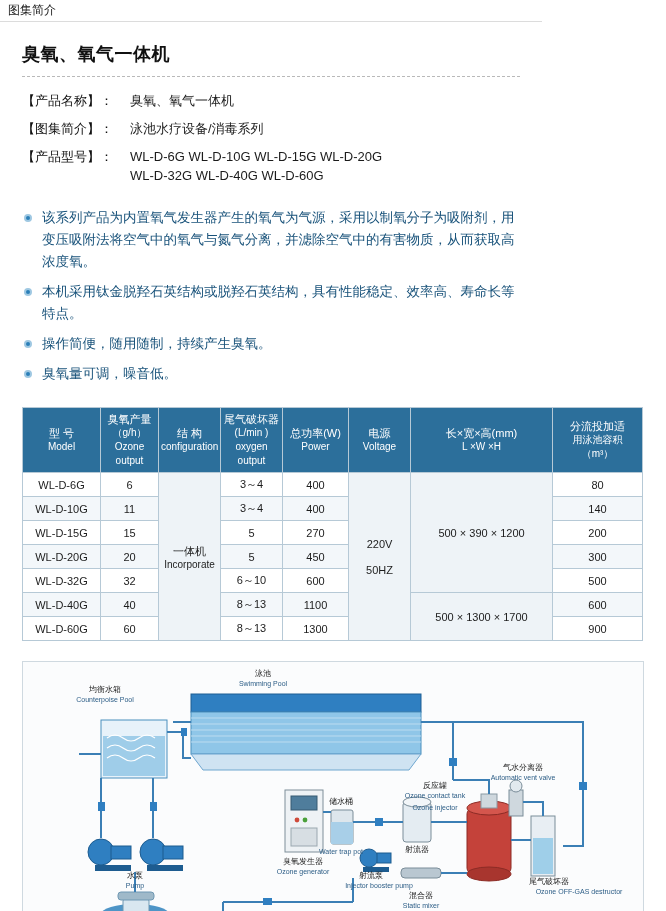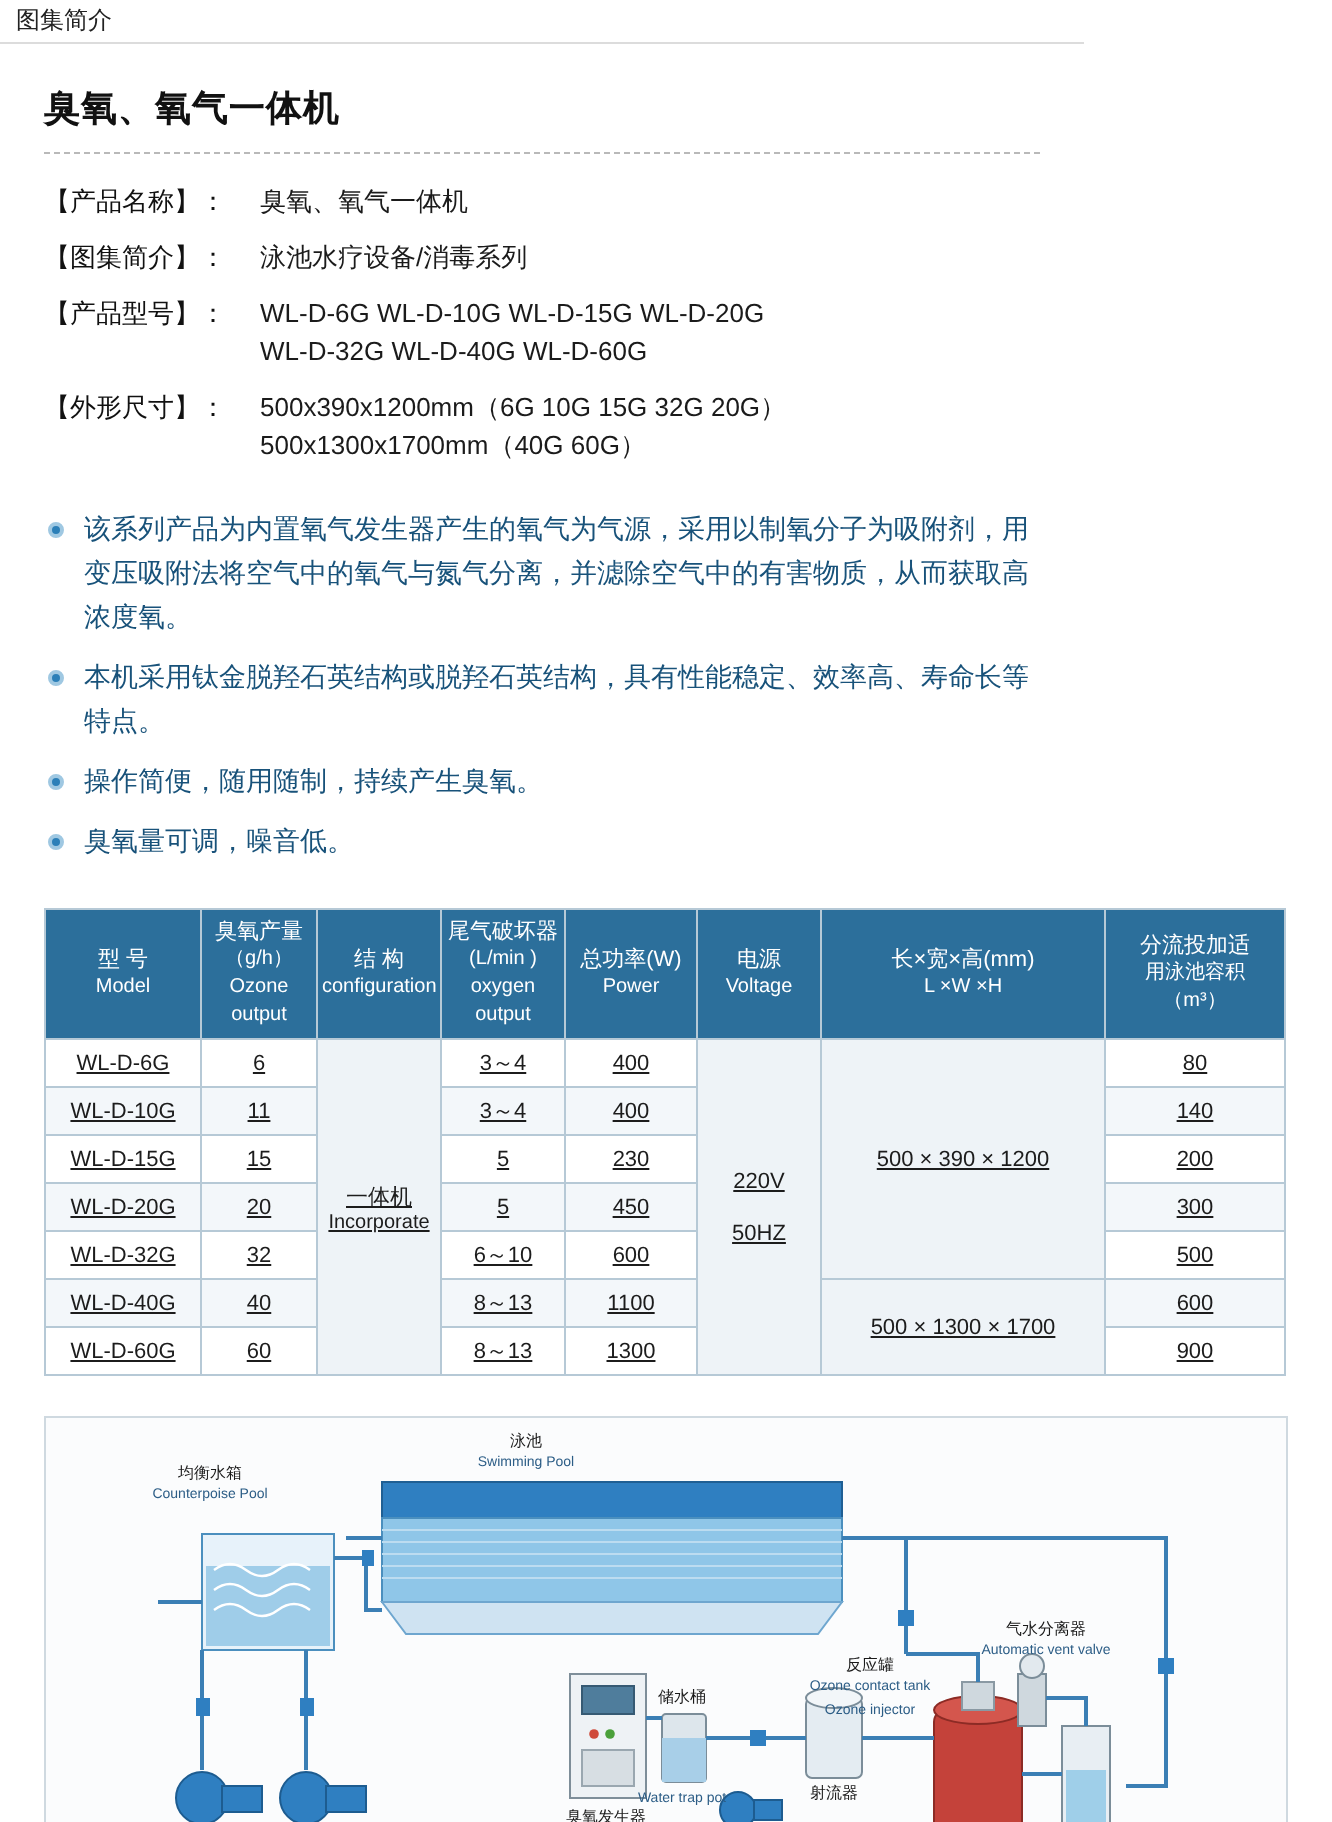--- a/index.html
+++ b/index.html
@@ -85,21 +85,20 @@
     line-height: 14px;
     height: 46px;
   }
   table.spec-table td {
     border: 1px solid #b6c9d6;
     text-align:center;
     padding: 4px 2px;
     height: 24px;
     color:#1c1c1c;
     background:#fff;
-    text-decoration:underline;
   }
   table.spec-table tr.alt td { background:#f3f7fa; }
   td.shade { background:#eef3f7 !important; }
   .th-sub { font-size: 10px; display:block; }
 
   
   .diagram {
     margin: 20px 22px 0 22px;
     width: 622px;
     height: 348px;
@@ -137,27 +136,20 @@
         <div class="spec-label">【图集简介】：</div>
         <div class="spec-value">
           <span class="line">泳池水疗设备/消毒系列</span>
         </div>
       </div>
       <div class="spec-row">
         <div class="spec-label">【产品型号】：</div>
         <div class="spec-value">
           <span class="line">WL-D-6G  WL-D-10G  WL-D-15G  WL-D-20G</span>
           <span class="line">WL-D-32G  WL-D-40G  WL-D-60G</span>
-        </div>
-      </div>
-      <div class="spec-row">
-        <div class="spec-label">【外形尺寸】：</div>
-        <div class="spec-value">
-          <span class="line">500x390x1200mm（6G 10G 15G 32G 20G）</span>
-          <span class="line">500x1300x1700mm（40G 60G）</span>
         </div>
       </div>
     </div>
 
     <div class="bullets">
       <div class="bullet">
         <span class="dot"></span>
         <span>该系列产品为内置氧气发生器产生的氧气为气源，采用以制氧分子为吸附剂，用变压吸附法将空气中的氧气与氮气分离，并滤除空气中的有害物质，从而获取高浓度氧。</span>
       </div>
       <div class="bullet">
@@ -245,21 +237,21 @@
           <td>WL-D-10G</td>
           <td>11</td>
           <td>3～4</td>
           <td>400</td>
           <td>140</td>
         </tr>
         <tr>
           <td>WL-D-15G</td>
           <td>15</td>
           <td>5</td>
-          <td>230</td>
+          <td>270</td>
           <td>200</td>
         </tr>
         <tr class="alt">
           <td>WL-D-20G</td>
           <td>20</td>
           <td>5</td>
           <td>450</td>
           <td>300</td>
         </tr>
         <tr>

